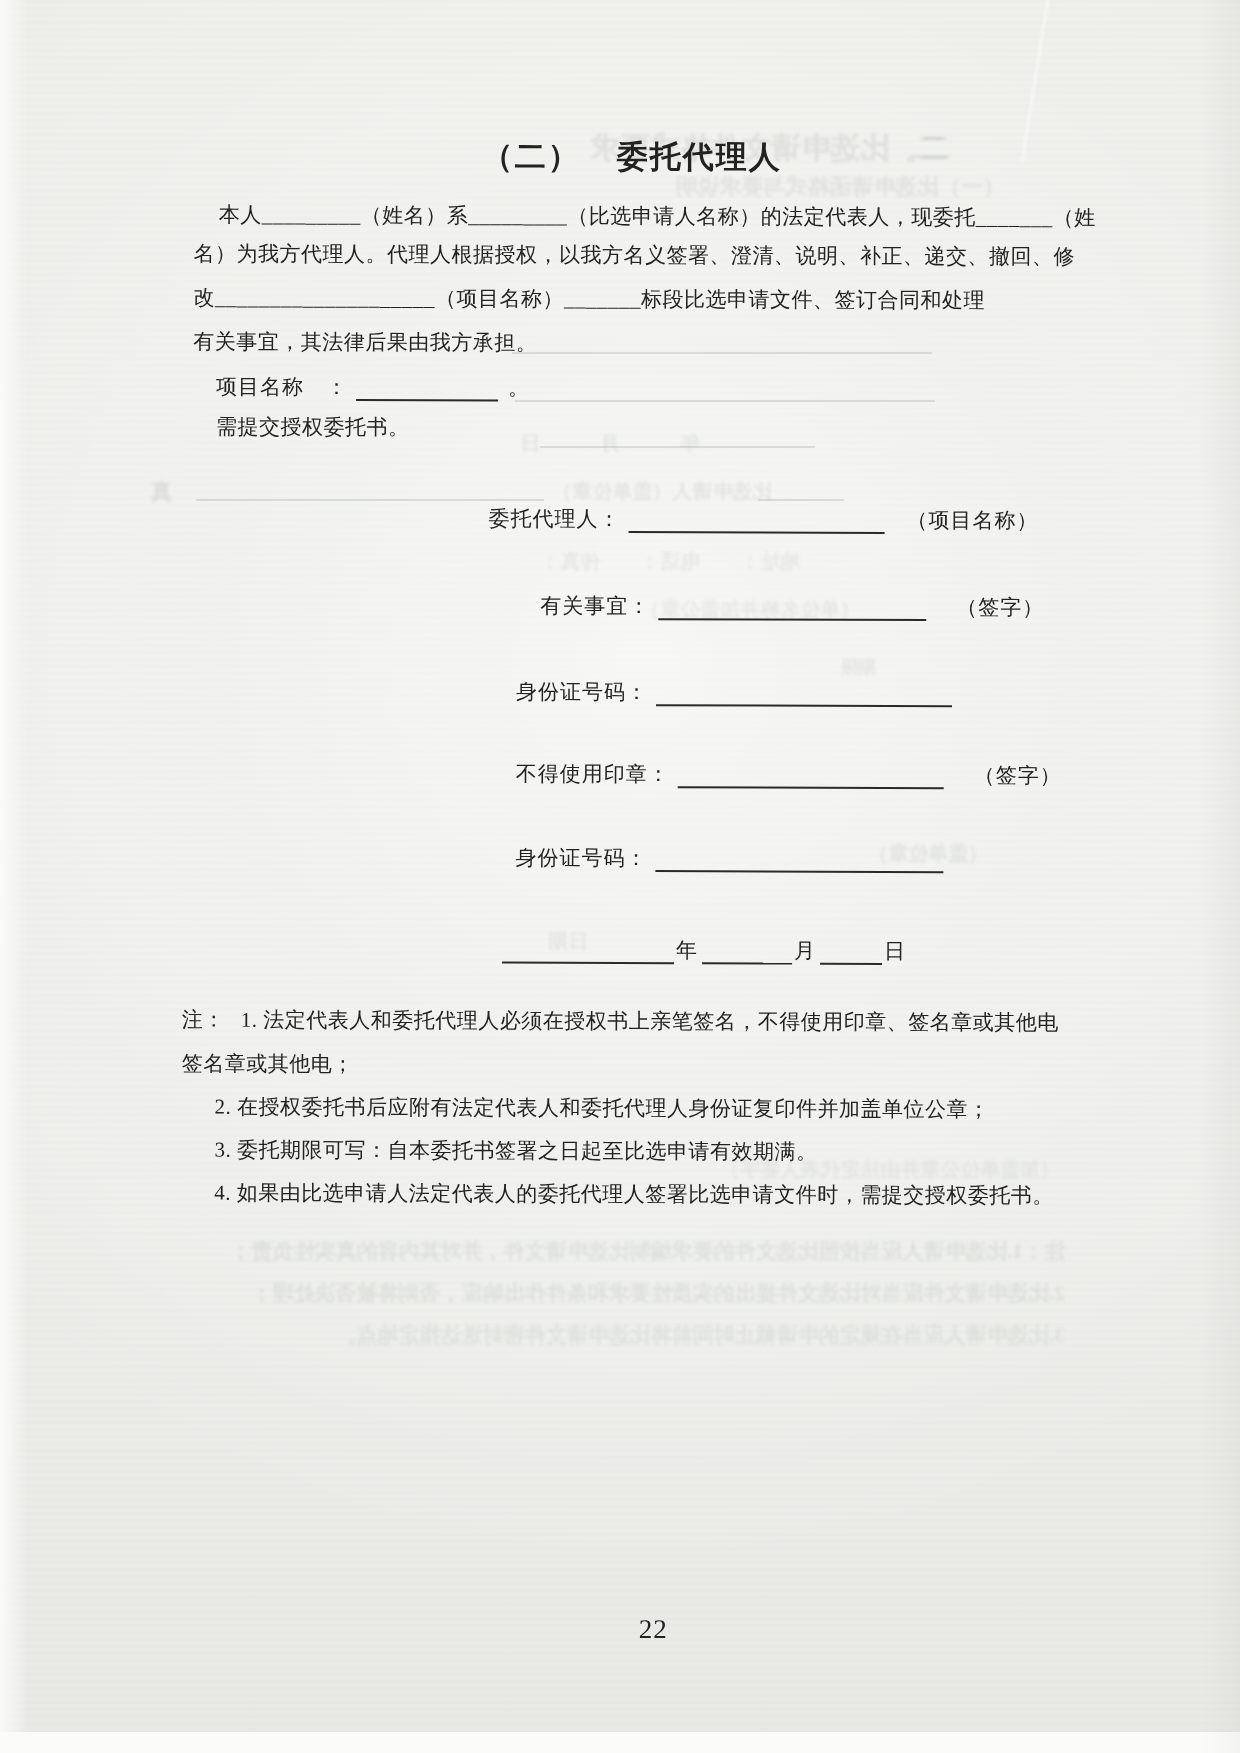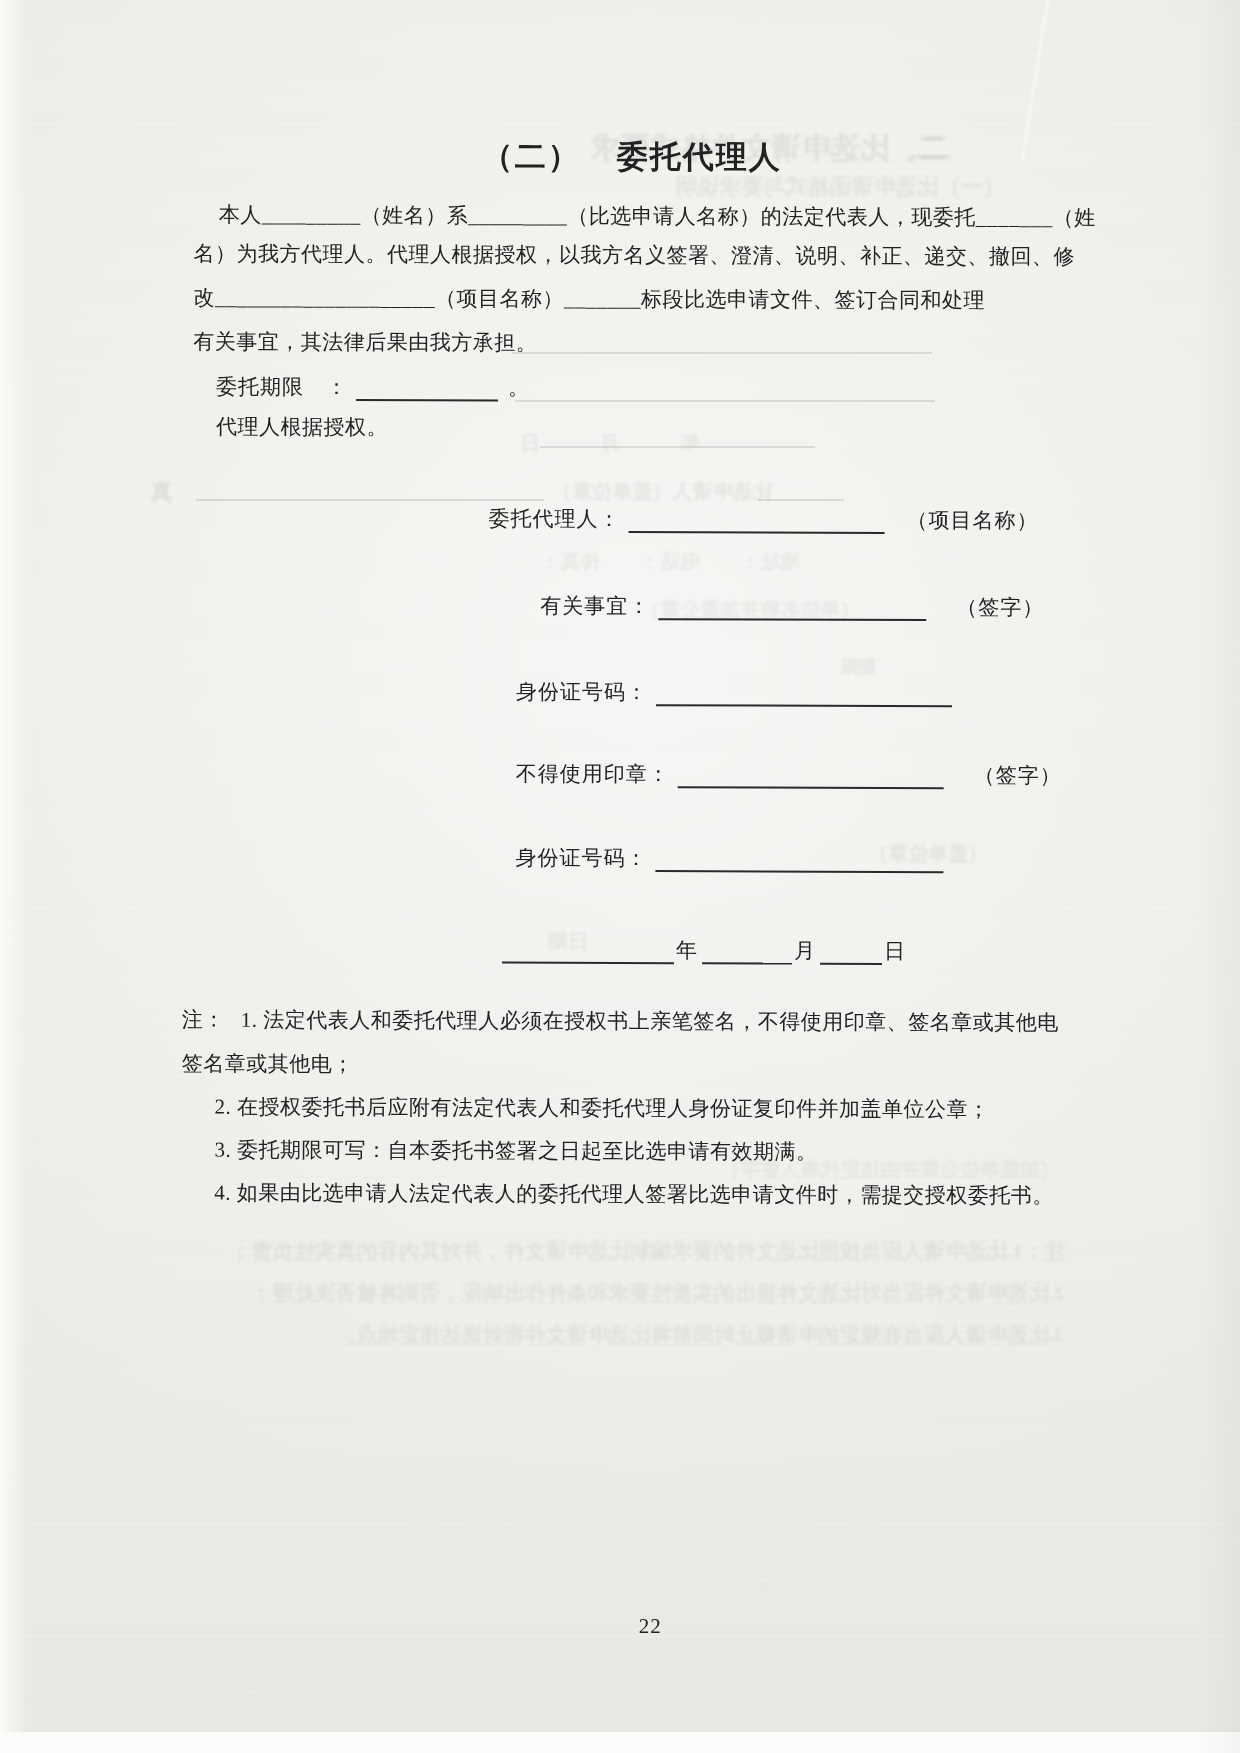--- a/index.html
+++ b/index.html
@@ -18,21 +18,21 @@
   .content{position:absolute;inset:0;transform:rotate(0.2deg);transform-origin:50% 40%;}
   .abs{position:absolute;white-space:nowrap;}
   .title{font-size:31px;font-weight:bold;letter-spacing:2px;display:flex;gap:36px;}
   .body-txt{font-size:21px;letter-spacing:0.5px;}
   .row{display:flex;align-items:flex-end;font-size:21px;letter-spacing:1px;}
   .blank{display:inline-block;height:26px;border-bottom:2px solid #2a2a2a;margin-left:8px;}
   .sfx{margin-left:22px;}
   .dchar{margin:0 2px;}
   .note{font-size:21px;letter-spacing:0.5px;}
   .note-first{display:flex;gap:16px;}
-  .pageno{font-size:21px;letter-spacing:1px;}
+  .pageno{font-size:27px;letter-spacing:1px;}
   
   .ghost{position:absolute;transform:scaleX(-1);filter:blur(1.8px);color:#5e6a62;
          font-weight:bold;white-space:nowrap;overflow:hidden;pointer-events:none;}
   .gline{position:absolute;height:2px;background:#7d887f;opacity:0.22;filter:blur(0.7px);pointer-events:none;}
   
   .edge-left{position:absolute;left:0;top:0;width:28px;height:100%;
              background:linear-gradient(90deg,#fafaf8, rgba(250,250,248,0));}
   .edge-bottom{position:absolute;left:0;top:1732px;width:100%;height:21px;background:#fbfbf9;}
   .edge-right{position:absolute;right:0;top:0;width:42px;height:100%;
               background:linear-gradient(270deg, rgba(0,0,0,0.03), rgba(0,0,0,0));}
@@ -71,26 +71,26 @@
       <span>（二）</span>
       <span>委托代理人</span>
     </div>
 
     <div class="abs body-txt" style="left:217px;top:202px;">本人_________（姓名）系_________（比选申请人名称）的法定代表人，现委托_______（姓</div>
     <div class="abs body-txt" style="left:192px;top:241px;">名）为我方代理人。代理人根据授权，以我方名义签署、澄清、说明、补正、递交、撤回、修</div>
     <div class="abs body-txt" style="left:192px;top:285px;">改____________________（项目名称）_______标段比选申请文件、签订合同和处理</div>
     <div class="abs body-txt" style="left:192px;top:329px;">有关事宜，其法律后果由我方承担。</div>
 
     <div class="abs row" style="left:215px;top:374px;">
-      <span>委托期限　：</span>
+      <span>项目名称　：</span>
       <span class="blank" style="width:142px;"></span>
       <span style="margin-left:10px;">。</span>
     </div>
 
-    <div class="abs body-txt" style="left:215px;top:414px;">代理人根据授权。</div>
+    <div class="abs body-txt" style="left:215px;top:414px;">需提交授权委托书。</div>
 
     <div class="abs row" style="left:488px;top:505px;">
       <span>委托代理人：</span>
       <span class="blank" style="width:256px;"></span>
       <span class="sfx">（项目名称）</span>
     </div>
 
     <div class="abs row" style="left:540px;top:592px;">
       <span>有关事宜：</span>
       <span class="blank" style="width:268px;"></span>

